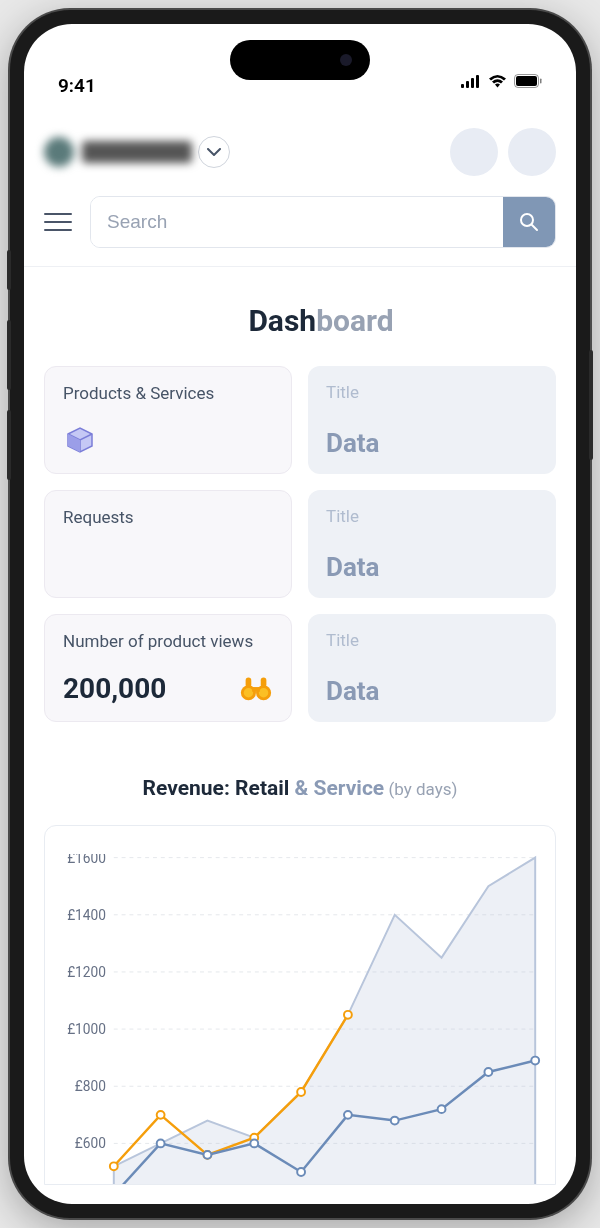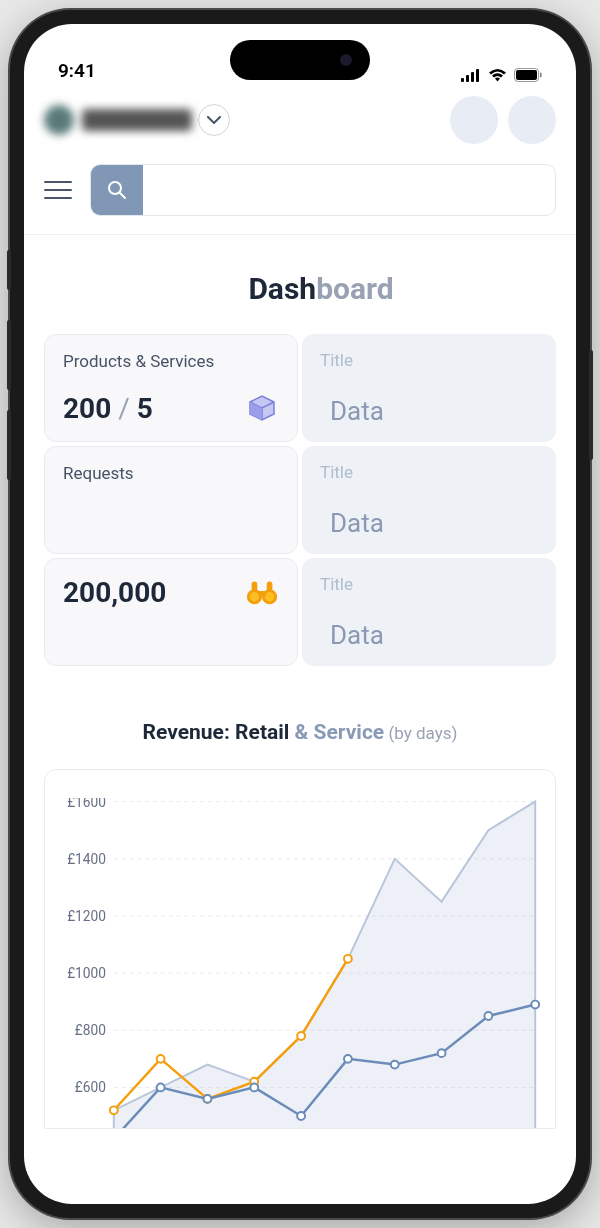--- a/index.html
+++ b/index.html
@@ -54,23 +54,24 @@
       top: 50%;
       transform: translateY(-50%);
       width: 12px;
       height: 12px;
       background: #1a1a2a;
       border-radius: 50%;
     }
     .status-bar {
       display: flex;
       justify-content: space-between;
-      align-items: flex-end;
+      align-items: flex-start;
       padding: 18px 34px 0;
       height: 58px;
+      margin-top: 32px;
     }
     .status-time {
       font-size: 19px;
       font-weight: 600;
       color: #000;
     }
     .status-icons {
       display: flex;
       gap: 7px;
       align-items: center;
@@ -171,21 +172,21 @@
       text-align: center;
       font-size: 30px;
       font-weight: 700;
       padding: 36px 0 28px;
     }
     .title-dark { color: #1d2939; margin-left: 42px; }
     .title-light { color: #98a2b3; }
     .cards-grid {
       display: grid;
       grid-template-columns: 1fr 1fr;
-      gap: 4px;
+      gap: 16px;
       padding: 0 20px;
     }
     .stat-card {
       background: #f8f7fa;
       border: 1px solid #ece9f0;
       border-radius: 12px;
       padding: 16px 18px;
       min-height: 108px;
       display: flex;
       flex-direction: column;
@@ -211,23 +212,22 @@
       font-size: 28px;
       font-weight: 700;
       color: #1d2939;
     }
     .card-value .sep {
       color: #98a2b3;
       font-weight: 400;
     }
     .card-value.placeholder-val {
       font-size: 26px;
-      font-weight: 400;
+      font-weight: 700;
       color: #8a9ab5;
-      margin-left: 10px;
     }
     .card-icon {
       width: 34px;
       height: 34px;
       display: flex;
       align-items: center;
       justify-content: center;
     }
     .chart-title {
       text-align: center;
@@ -310,40 +310,38 @@
       </div>
     </div>
 
     <div class="search-row">
       <div class="hamburger">
         <span></span>
           <span></span>
           <span></span>
       </div>
       <div class="search-container">
+        <input class="search-input" placeholder="Search" style="">
         <button class="search-btn">
           <svg width="20" height="20" viewBox="0 0 20 20">
               <circle cx="8" cy="8" r="6" stroke="#fff" stroke-width="2" fill="none"></circle>
               <line x1="13" y1="13" x2="18" y2="18" stroke="#fff" stroke-width="2" stroke-linecap="round"></line>
             </svg>
         </button>
       </div>
     </div>
 
     <h1 class="page-title">
       <span class="title-dark">Dash</span><span class="title-light">board</span>
     </h1>
 
     <div class="cards-grid">
       <div class="stat-card">
         <div class="card-label">Products &amp; Services</div>
         <div class="card-bottom">
-          <div class="card-value">
-            <span>200</span><span class="sep"> / </span><span>5</span>
-          </div>
           <div class="card-icon">
             <svg width="32" height="32" viewBox="0 0 32 32">
                 <path d="M4 10 L16 4 L28 10 L28 22 L16 28 L4 22 Z" fill="#c5c8f5" stroke="#7b7ed8" stroke-width="1.5"></path>
                 <path d="M4 10 L16 16 L28 10 M16 16 L16 28" stroke="#7b7ed8" stroke-width="1.5" fill="none"></path>
                 <path d="M4 10 L16 16 L16 28 L4 22 Z" fill="#9b9ee8"></path>
               </svg>
           </div>
         </div>
       </div>
 
@@ -355,20 +353,21 @@
       <div class="stat-card">
         <div class="card-label">Requests</div>
       </div>
 
       <div class="stat-card placeholder">
         <div class="card-label muted">Title</div>
         <div class="card-value placeholder-val">Data</div>
       </div>
 
       <div class="stat-card">
+        <div class="card-label">Number of product views</div>
         <div class="card-bottom">
           <div class="card-value">200,000</div>
           <div class="card-icon">
             <svg width="36" height="30" viewBox="0 0 36 30">
                 <ellipse cx="10" cy="20" rx="8" ry="8" fill="#f59e0b"></ellipse>
                 <ellipse cx="26" cy="20" rx="8" ry="8" fill="#f59e0b"></ellipse>
                 <ellipse cx="10" cy="20" rx="5" ry="5" fill="#fbbf24"></ellipse>
                 <ellipse cx="26" cy="20" rx="5" ry="5" fill="#fbbf24"></ellipse>
                 <rect x="7" y="4" width="6" height="10" rx="3" fill="#f59e0b"></rect>
                 <rect x="23" y="4" width="6" height="10" rx="3" fill="#f59e0b"></rect>

